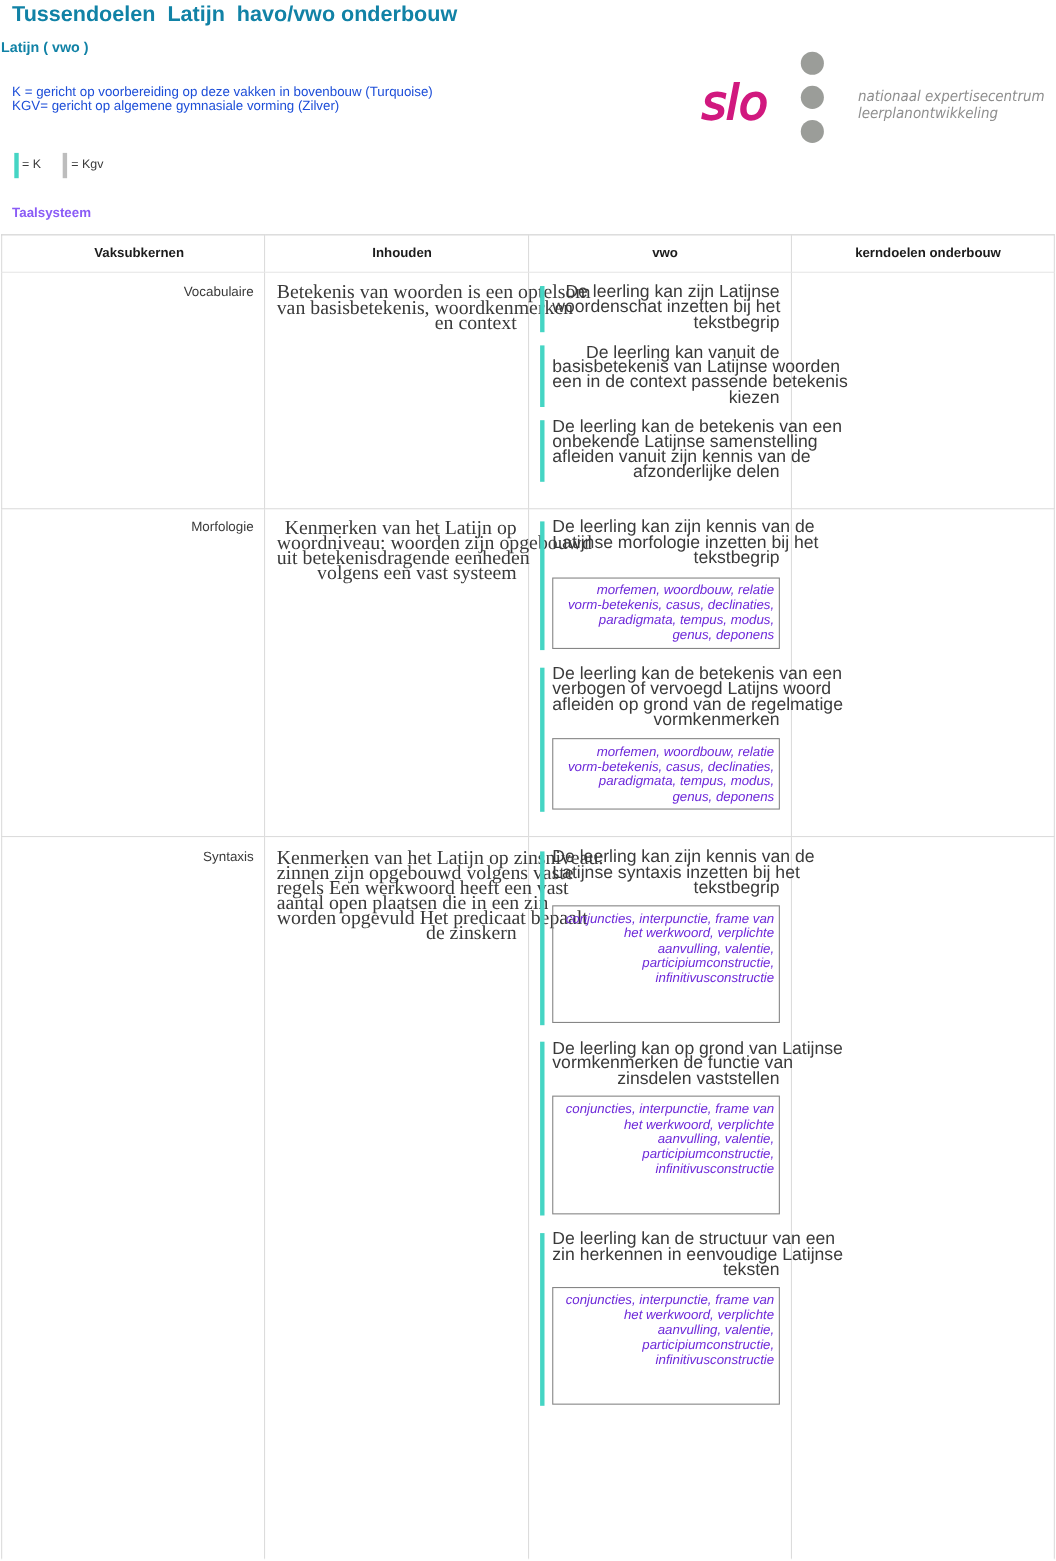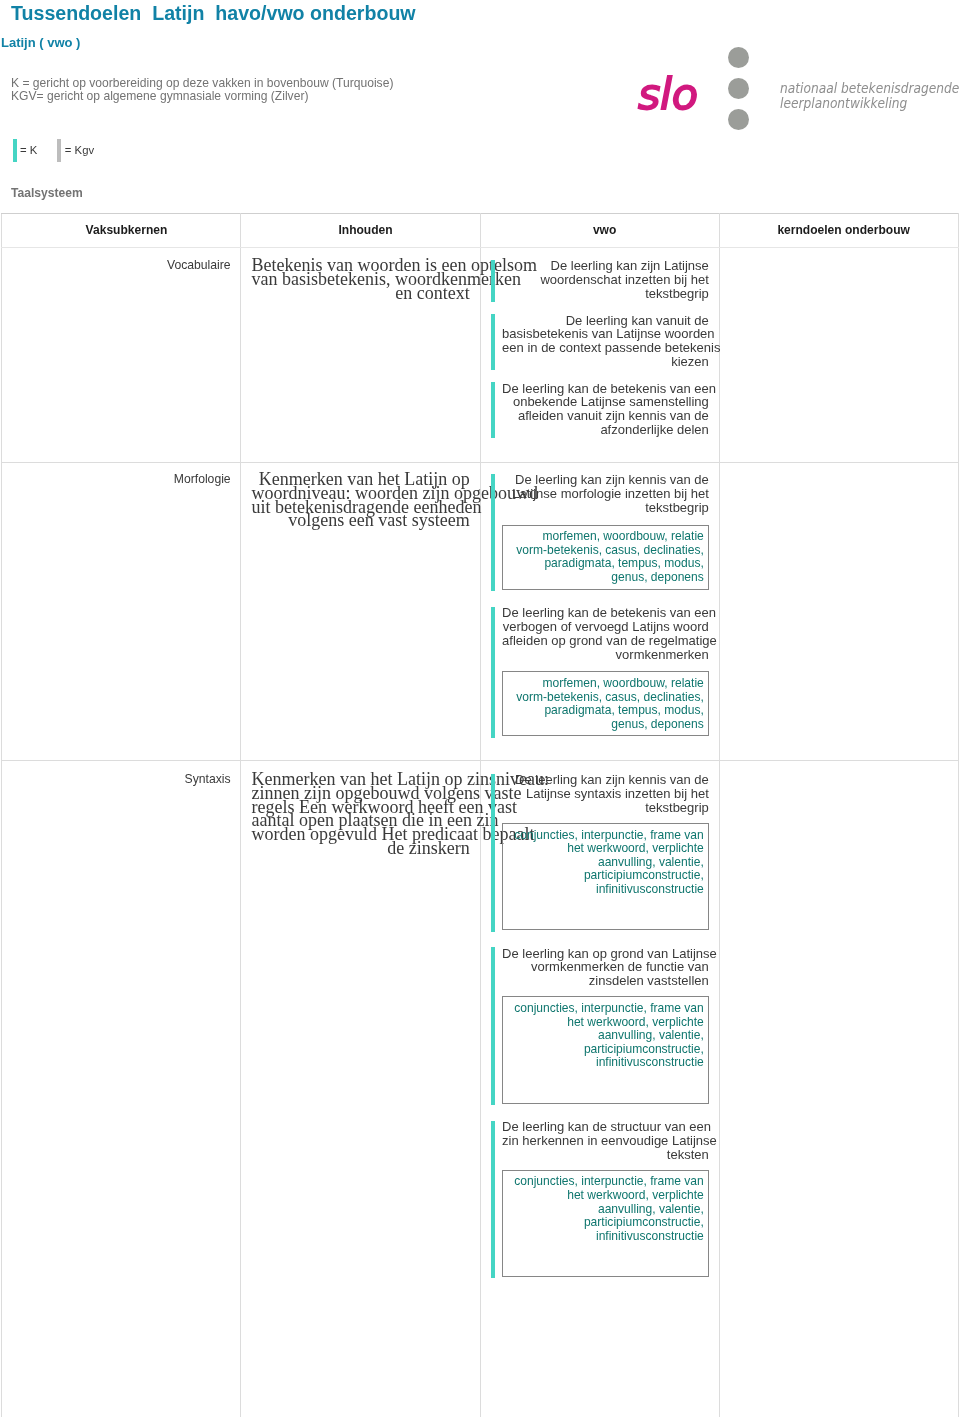--- a/index.html
+++ b/index.html
@@ -2,31 +2,31 @@
 <html><head>
 <meta charset="utf-8">
 <style>
   html,body{margin:0;padding:0;background:#fff;}
   body{width:960px;height:1419px;font-family:"Liberation Sans",sans-serif;color:#333;-webkit-font-smoothing:antialiased;}
   .page{position:relative;width:960px;height:1419px;overflow:hidden;}
 
   .doc-title{position:absolute;left:11px;top:2px;font-size:19.6px;font-weight:bold;color:#1182a6;white-space:pre;letter-spacing:0px;}
   .doc-subtitle{position:absolute;left:1px;top:35px;font-size:13px;font-weight:bold;color:#1182a6;white-space:pre;}
 
-  .legend{position:absolute;left:11px;top:76.5px;font-size:12.1px;line-height:13.4px;color:#737373;}
+  .legend{position:absolute;left:11px;top:76.5px;font-size:12.1px;line-height:13.4px;color:#1d4ed8;}
   .legend div{white-space:pre;}
 
   .key-row{position:absolute;left:12.5px;top:139px;display:flex;align-items:flex-start;font-size:11.3px;line-height:23px;color:#3a3a3a;white-space:pre;}
   .key-bar{width:4px;height:23.4px;flex:none;}
   .key-bar.k{background:#45d5c4;}
   .key-bar.kgv{background:#bdbdbd;}
   .key-gap{width:19.9px;flex:none;}
   .key-lbl{margin-left:3.6px;}
 
-  .section-label{position:absolute;left:11px;top:186px;font-size:12.1px;font-weight:bold;color:#737373;}
+  .section-label{position:absolute;left:11px;top:186px;font-size:12.1px;font-weight:bold;color:#8b5cf6;}
 
   .logo{position:absolute;left:630px;top:40px;width:330px;height:95px;font-style:italic;}
   .logo .word{position:absolute;left:8px;top:0px;font-size:43px;font-weight:400;color:#d1197f;letter-spacing:-0.3px;line-height:109.5px;font-family:"DejaVu Sans",sans-serif;-webkit-text-stroke:1.8px #d1197f;}
   .logo .dot{position:absolute;left:98px;width:21px;height:21px;border-radius:50%;background:#9b9d99;}
   .logo .d1{top:7px;} .logo .d2{top:38px;} .logo .d3{top:69px;}
   .logo .tag{position:absolute;left:150px;top:41px;font-size:13.6px;line-height:15.2px;color:#8e8e8e;font-family:"DejaVu Sans Condensed","DejaVu Sans",sans-serif;letter-spacing:0px;white-space:nowrap;}
 
   table.main{position:absolute;left:1.4px;top:213.3px;border-collapse:collapse;table-layout:fixed;width:956.3px;}
   table.main td,table.main th{border:1px solid #dcdcdc;vertical-align:top;padding:0;box-sizing:border-box;}
   table.main th{border-top-color:#cfcfcf;border-bottom-color:#e6e6e6;}
@@ -36,22 +36,22 @@
   tr.r0 td{height:215.4px;} tr.r1 td{height:297.7px;padding-top:9.7px;} tr.r2 td{height:657px;border-bottom-color:#fff;padding-top:12.1px;}
 
   .subkern{font-size:12.2px;line-height:13.75px;color:#3a3a3a;}
   .inhoud{font-size:18px;line-height:13.75px;color:#3a3a3a;white-space:pre;font-family:Liberation Serif, serif;}
 
   .goalwrap{position:relative;padding-left:11.5px;margin-bottom:13px;}
   tr.r1 .goalwrap{margin-bottom:16.8px;}
   tr.r2 .goalwrap{margin-bottom:16.5px;}
   tr .goalwrap:last-child{margin-bottom:0;}
   .goal-bar{position:absolute;left:0;top:0.5px;bottom:-1.5px;width:4.2px;background:#45d5c4;}
-  .goal-text{font-size:13px;line-height:13.75px;color:#3a3a3a;white-space:pre;}
-  .goal-box{margin-top:10.2px;border:1px solid #868686;padding:4.6px 4px 5.3px 7.8px;font-size:12.05px;line-height:13.6px;color:#0f766e;white-space:pre;box-sizing:border-box;height:65px;}
+  .goal-text{font-size:16px;line-height:13.75px;color:#3a3a3a;white-space:pre;}
+  .goal-box{margin-top:10.2px;border:1px solid #868686;padding:4.6px 4px 5.3px 7.8px;font-style:italic;font-size:12.05px;line-height:13.6px;color:#6d28d9;white-space:pre;box-sizing:border-box;height:65px;}
   tr.r2 .goal-box{height:107.2px;margin-top:8.5px;}
 </style>
 </head>
 <body>
 
 <div class="page">
   <div class="doc-title">Tussendoelen  Latijn  havo/vwo onderbouw</div>
   <div class="doc-subtitle">Latijn ( vwo )</div>
   <div class="legend">
     <div>K = gericht op voorbereiding op deze vakken in bovenbouw (Turquoise)</div>
@@ -65,21 +65,21 @@
     <span class="key-lbl">= Kgv</span>
   </div>
   <div class="section-label">Taalsysteem</div>
 
   <div class="logo">
     <div class="word">slo</div>
     <div class="dot d1"></div>
     <div class="dot d2"></div>
     <div class="dot d3"></div>
     <div class="tag">
-      <div>nationaal betekenisdragende</div>
+      <div>nationaal expertisecentrum</div>
       <div>leerplanontwikkeling</div>
     </div>
   </div>
 
   <table class="main">
     <colgroup>
         <col class="col">
         <col class="col">
         <col class="col">
         <col class="col">

